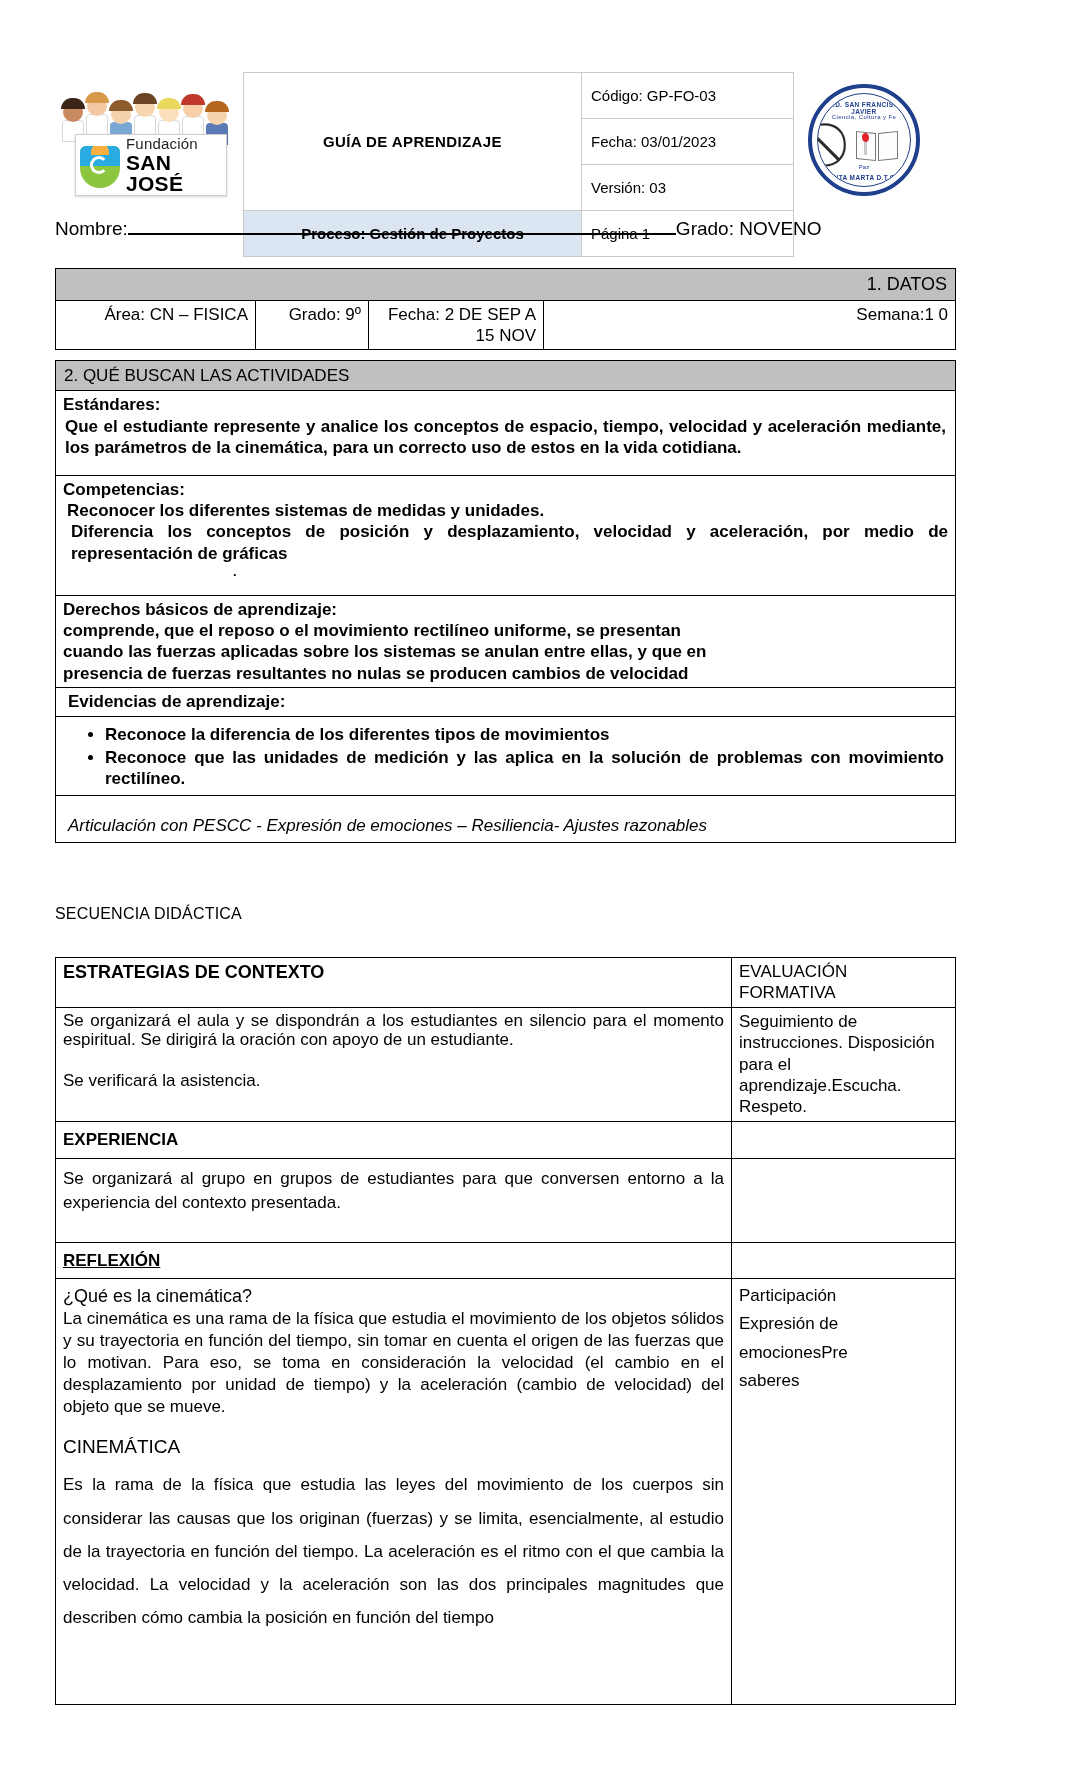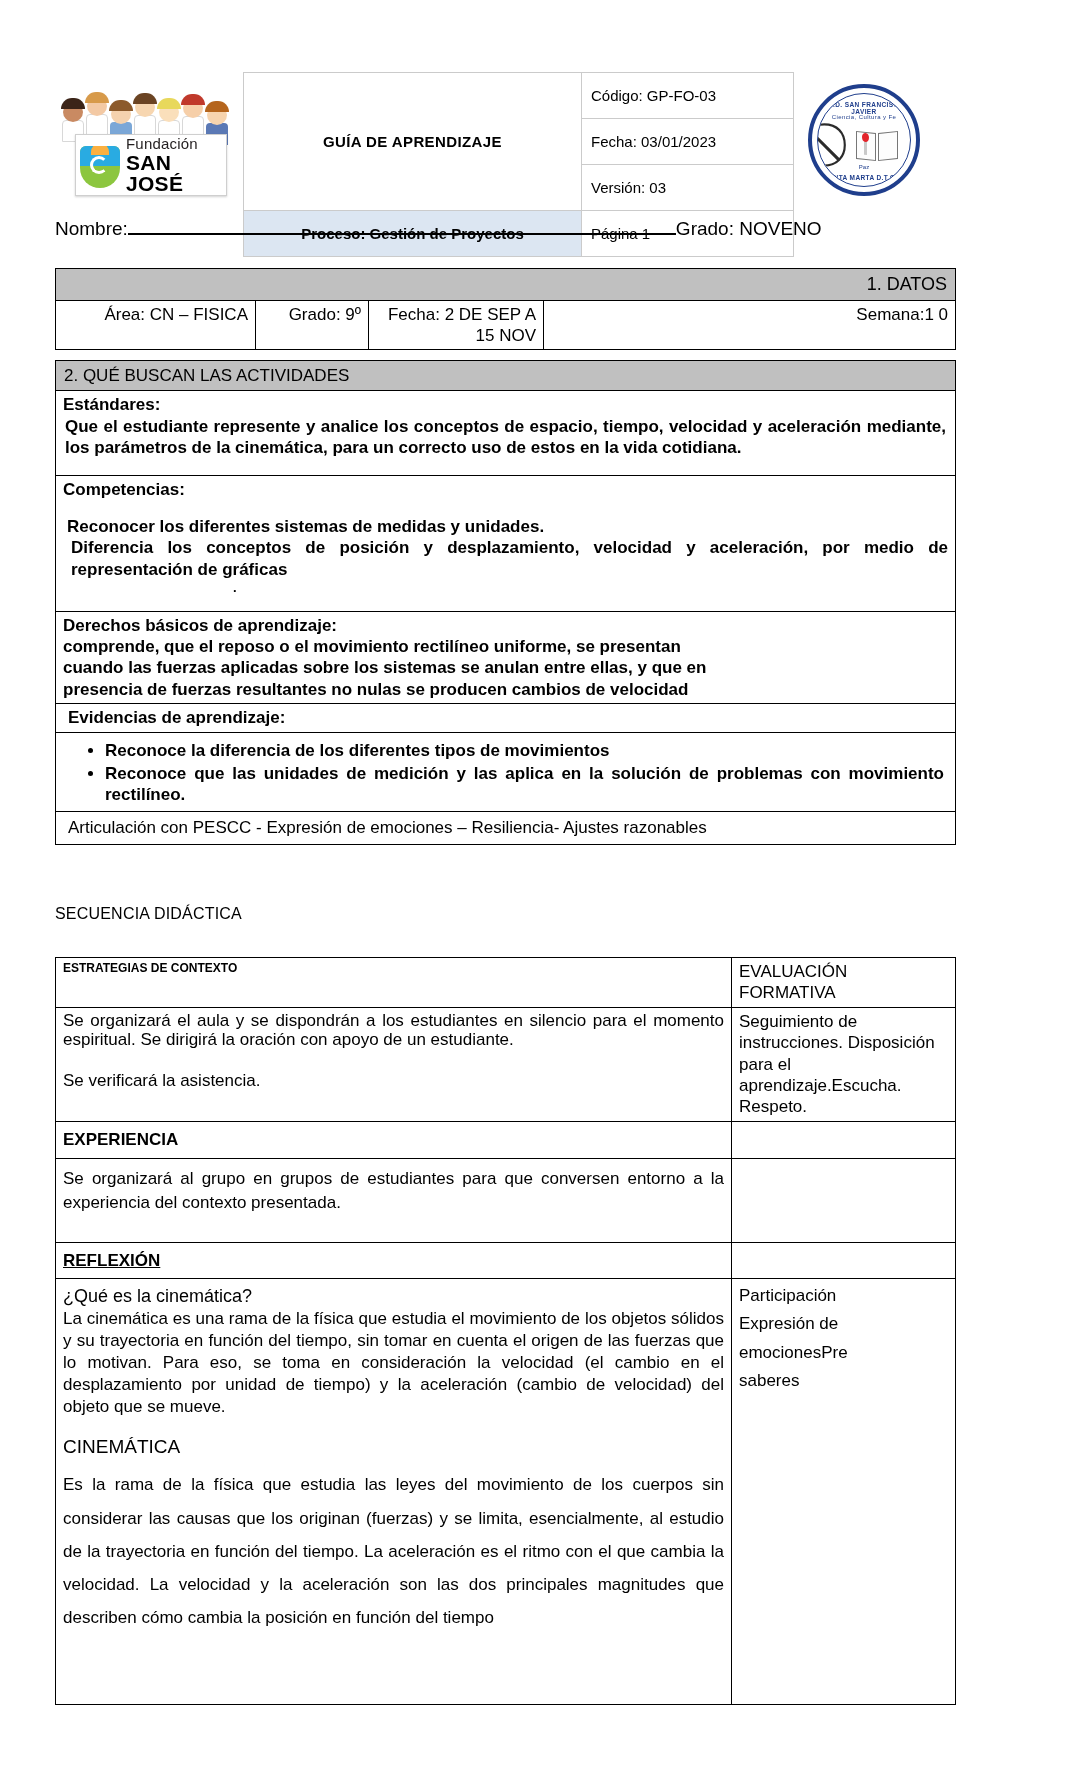--- a/index.html
+++ b/index.html
@@ -221,34 +221,34 @@
   .t-busca td.plain { font-weight: normal; }
   .t-busca ul {
     margin: 4px 0 2px 0;
     padding-left: 42px;
   }
   .t-busca li {
     margin-bottom: 2px;
     text-align: justify;
     padding-right: 4px;
   }
-  .indent1 { padding-left: 4px; margin-top: 16px; }
+  .indent1 { padding-left: 4px; }
 
   .secuencia-label {
     position: absolute;
     left: 55px; top: 905px;
     font-size: 16px;
     letter-spacing: .2px;
   }
 
   .t-sec { position: absolute; left: 55px; top: 957px; }
   .t-sec td { font-size: 17px; padding: 4px 8px; }
   .t-sec td.col1 { width: 676px; }
   .t-sec td.col2 { width: 224px; }
-  .t-sec .hd-left { font-weight: bold; font-size: 12px; }
+  .t-sec .hd-left { font-weight: bold; font-size: 18px; }
   .t-sec .hd-right { font-weight: normal; font-size: 17px; }
   .just { text-align: justify; }
   .sub-head { font-weight: bold; }
   .loose { line-height: 1.95; }
   .eval-cell { line-height: 1.55; }
 </style>
 </head>
 <body>
 
 <div class="page">
@@ -426,21 +426,21 @@
     <tr>
       <td>
         <ul>
           <li>Reconoce la diferencia de los diferentes tipos de movimientos</li>
           <li>Reconoce que las unidades de medición y las aplica en la solución de problemas con movimiento rectilíneo.</li>
         </ul>
       </td>
     </tr>
 
     <tr>
-      <td class="plain" style="padding-left:12px;padding-top:5px;padding-bottom:6px;">Articulación con PESCC  - Expresión de emociones – Resiliencia- Ajustes razonables</td>
+      <td class="plain" style="padding-left:12px;padding-top:19px;padding-bottom:6px;font-style:italic;">Articulación con PESCC  - Expresión de emociones – Resiliencia- Ajustes razonables</td>
     </tr>
   </tbody>
     </table>
 
   <div class="secuencia-label">SECUENCIA DIDÁCTICA</div>
 
   <table class="doc t-sec">
     <colgroup>
       <col style="width:676px;">
       <col style="width:224px;">

